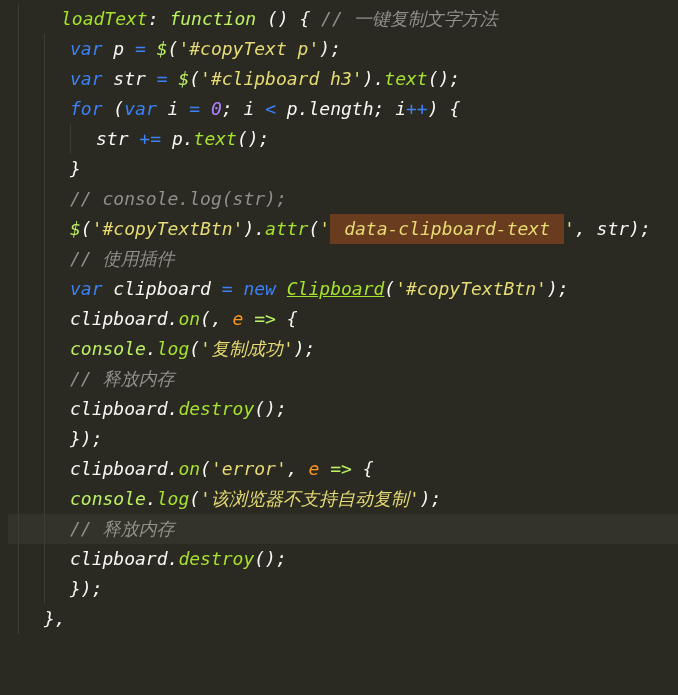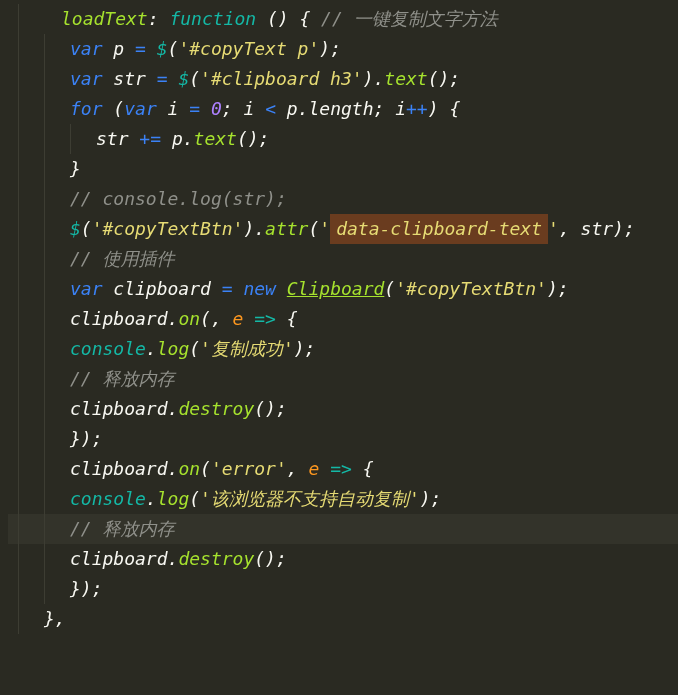--- a/index.html
+++ b/index.html
@@ -27,30 +27,30 @@
   }
   .ig { display:inline-block; width: 26px; height:100%; border-left:1px solid #3d3d33; box-sizing:border-box; }
   .ig0 { border-left: none; width: 10px; }
   
   
   .c-key { color: #3b82f6; }          
   .c-num { color: #ae81ff; }          
   .c-str { color: #e6db74; }          
   .c-fn  { color: #a6e22e; }          
   .c-fn-u { color: #a6e22e; text-decoration: underline; }
-  .c-def { color: #14b8a6; }          
+  .c-def { color: #bef264; }          
   .c-prop { color: #fd971f; }         
   .c-punc { color: #f8f8f2; }
   .c-id  { color: #f8f8f2; }
   .c-cmt { color: #8f908a; font-style: italic; }
   .c-attr { color: #a6e22e; margin-left: 17px; }
   
   .highlight {
     background: #6a3c1f;
-    padding: 0 6px;
+    padding: 0 14px;
   }
   .cursor-line {
     background: rgba(120,120,110,0.12);
   }
 </style>
 </head>
 <body>
 
 <div class="editor">
 

